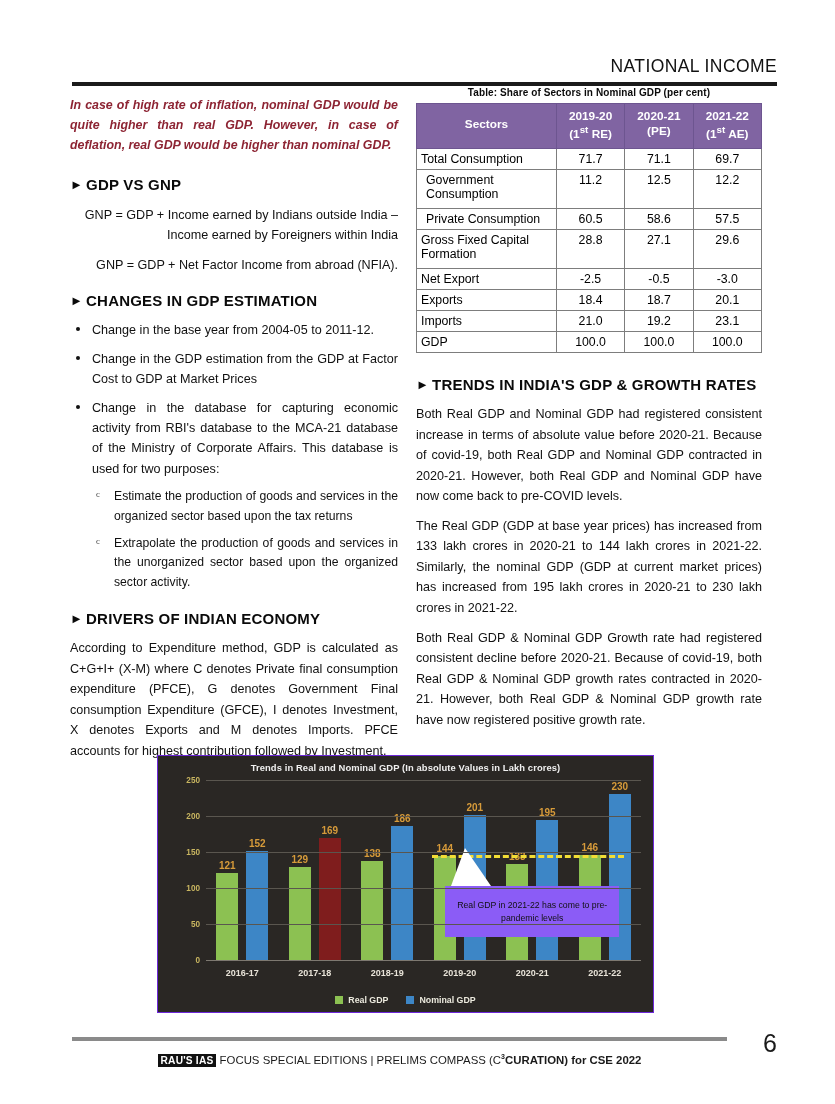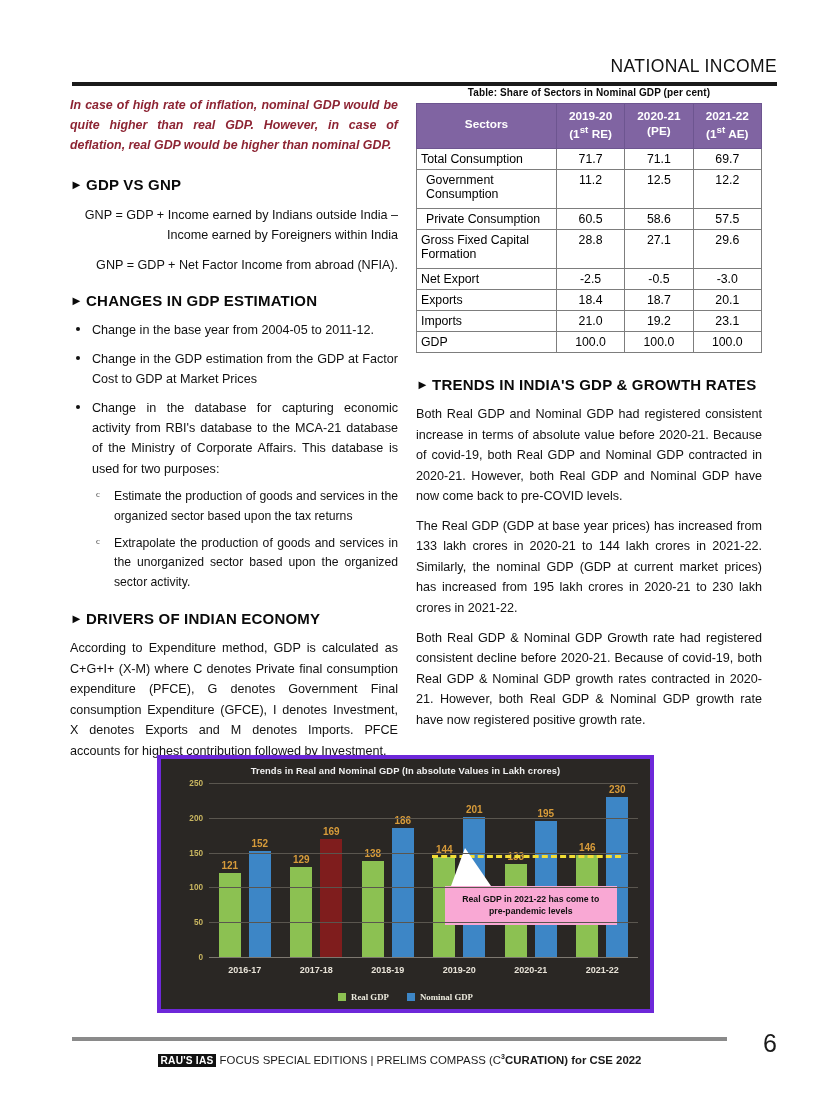--- a/index.html
+++ b/index.html
@@ -87,21 +87,21 @@
   table.share td.lbl{text-align:left;padding-left:4px;}
   table.share td.lbl.ind{padding-left:9px;}
   table.share td.num{text-align:center;}
   table.share td.two{height:32px;}
   col.c1{width:40.5%;}
   col.cn{width:19.8%;}
 
   
   .chart-wrap{
     position:absolute;left:157px;top:755px;width:497px;height:258px;
-    background:#2a2724;border:4px solid #6d28d9;
+    background:#2a2724;border:1px solid #6d28d9;
     box-sizing:border-box;
   }
   .chart-title{
     position:absolute;top:6px;left:0;right:0;text-align:center;
     color:#f0f0f0;font-size:9.4px;font-weight:bold;letter-spacing:.1px;
   }
   .plot{
     position:absolute;left:48px;top:24px;right:12px;bottom:52px;
   }
   .gridline{
@@ -124,33 +124,33 @@
     color:#d79b3a;font-size:10px;font-weight:bold;white-space:nowrap;
   }
   .xlab{
     position:absolute;top:calc(100% + 8px);left:0;right:0;text-align:center;
     color:#e8e3d8;font-size:9px;font-weight:bold;
   }
   .dashline{
     position:absolute;height:0;border-top:3px dashed #f2dd35;
   }
   .callout{
-    position:absolute;background:#f9a8d4;color:#111;
-    font-size:8.7px;font-weight:bold;line-height:1.45;text-align:center;
-    padding:7px 8px;box-sizing:border-box;
+    position:absolute;background:#8b5cf6;color:#111;
+    font-size:8.7px;font-weight:normal;line-height:1.45;text-align:center;
+    padding:13px 8px;box-sizing:border-box;
   }
   .callout .tail{
     position:absolute;left:6px;top:-38px;width:0;height:0;
     border-left:14px solid transparent;
     border-right:26px solid transparent;
     border-bottom:38px solid #ffffff;
   }
   .legend{
     position:absolute;left:0;right:0;bottom:7px;
-    display:flex;justify-content:center;gap:18px;align-items:center;font-family:Liberation Serif, serif;
+    display:flex;justify-content:center;gap:18px;align-items:center;
   }
   .legend .item{display:flex;align-items:center;gap:5px;color:#eceade;font-size:8.8px;font-weight:bold;}
   .legend .sw{width:8px;height:8px;display:inline-block;}
   .legend .sw.real{background:#8cc152;}
   .legend .sw.nom{background:#3d86c6;}
 
   
   .ftr-rule{
     position:absolute;left:72px;right:108px;bottom:63px;height:4px;
     background:#8a8a8a;

